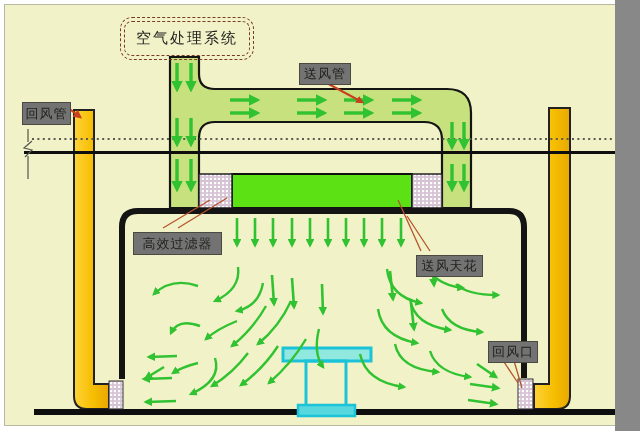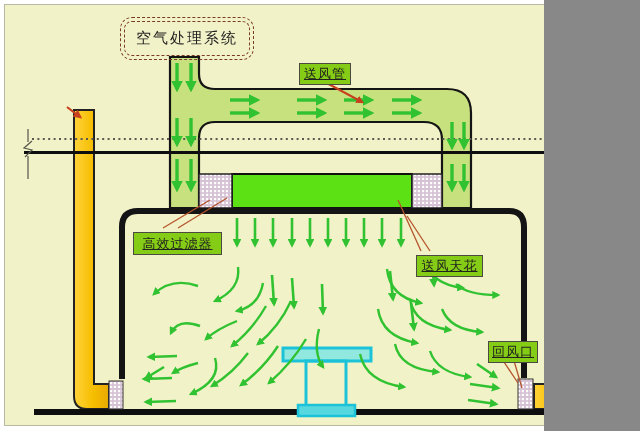--- a/index.html
+++ b/index.html
@@ -1,30 +1,30 @@
 <!DOCTYPE html>
 <html><head>
 <meta charset="utf-8">
 <style>
   html,body{margin:0;padding:0;background:#888;}
   #stage{
-    position:relative;width:544px;height:431px;background:#FFFFFF;
+    position:relative;width:615px;height:431px;background:#FFFFFF;
     font-family:"DejaVu Sans","Liberation Sans",sans-serif;
     overflow:hidden;
   }
   #diagram-area{
     position:absolute;left:4px;top:4px;width:631px;height:422px;
     background:#F2F2C8;border:1px solid #B9B9A0;box-sizing:border-box;
   }
   svg{position:absolute;left:0;top:0;}
   .label-box{
     position:absolute;box-sizing:border-box;
-    border:1px solid #4A4A42;background:#84cc16;
+    border:1px solid #4A4A42;background:#737373;
     color:#22221E;font-size:13px;line-height:21px;text-align:center;
-    letter-spacing:1px;white-space:nowrap;text-decoration:underline;
+    letter-spacing:1px;white-space:nowrap;
   }
   #ahu-box{
     position:absolute;left:115px;top:12px;width:134px;height:43px;
     box-sizing:border-box;border:1.6px dashed #7A3A28;border-radius:12px;
   }
   #ahu-box .inner{
     position:absolute;left:3px;top:3px;right:3px;bottom:3px;
     border:1.4px dashed #7A3A28;border-radius:8px;
     display:flex;align-items:center;justify-content:center;
     color:#1E1E1E;font-size:15px;letter-spacing:2px;white-space:nowrap;
@@ -175,18 +175,19 @@
           <line x1="501" y1="358" x2="517" y2="382"></line>
           <line x1="511" y1="353" x2="521" y2="387"></line>
         </g>
       </g>
     </svg>
 
     <div id="ahu-box">
       <div class="inner">空气处理系统</div>
     </div>
 
+    <div class="label-box" style="left:17px;top:97px;width:49px;height:23px;">回风管</div>
     <div class="label-box" style="left:294px;top:58px;width:52px;height:22px;line-height:20px;">送风管</div>
     <div class="label-box" style="left:411px;top:250px;width:67px;height:22px;line-height:20px;">送风天花</div>
     <div class="label-box" style="left:128px;top:227px;width:89px;height:23px;">高效过滤器</div>
     <div class="label-box" style="left:483px;top:336px;width:50px;height:22px;line-height:20px;">回风口</div>
   </div>
 </div>
 
 </body></html>

